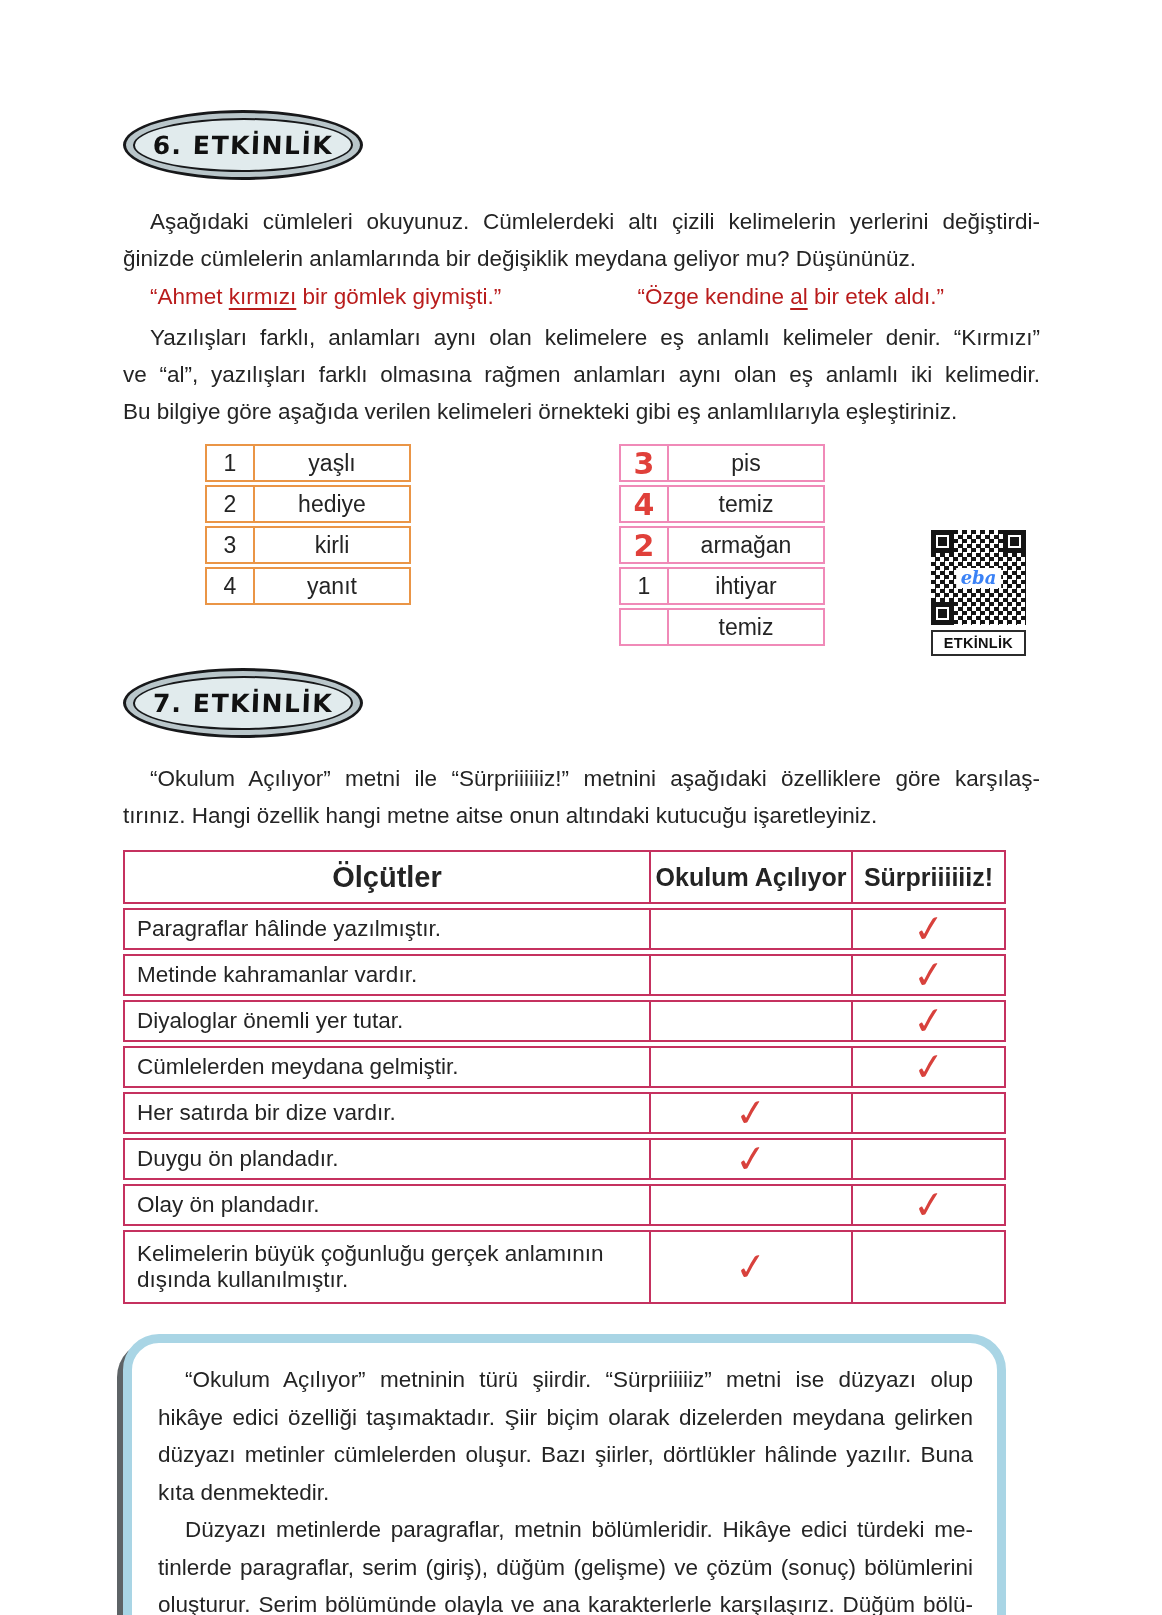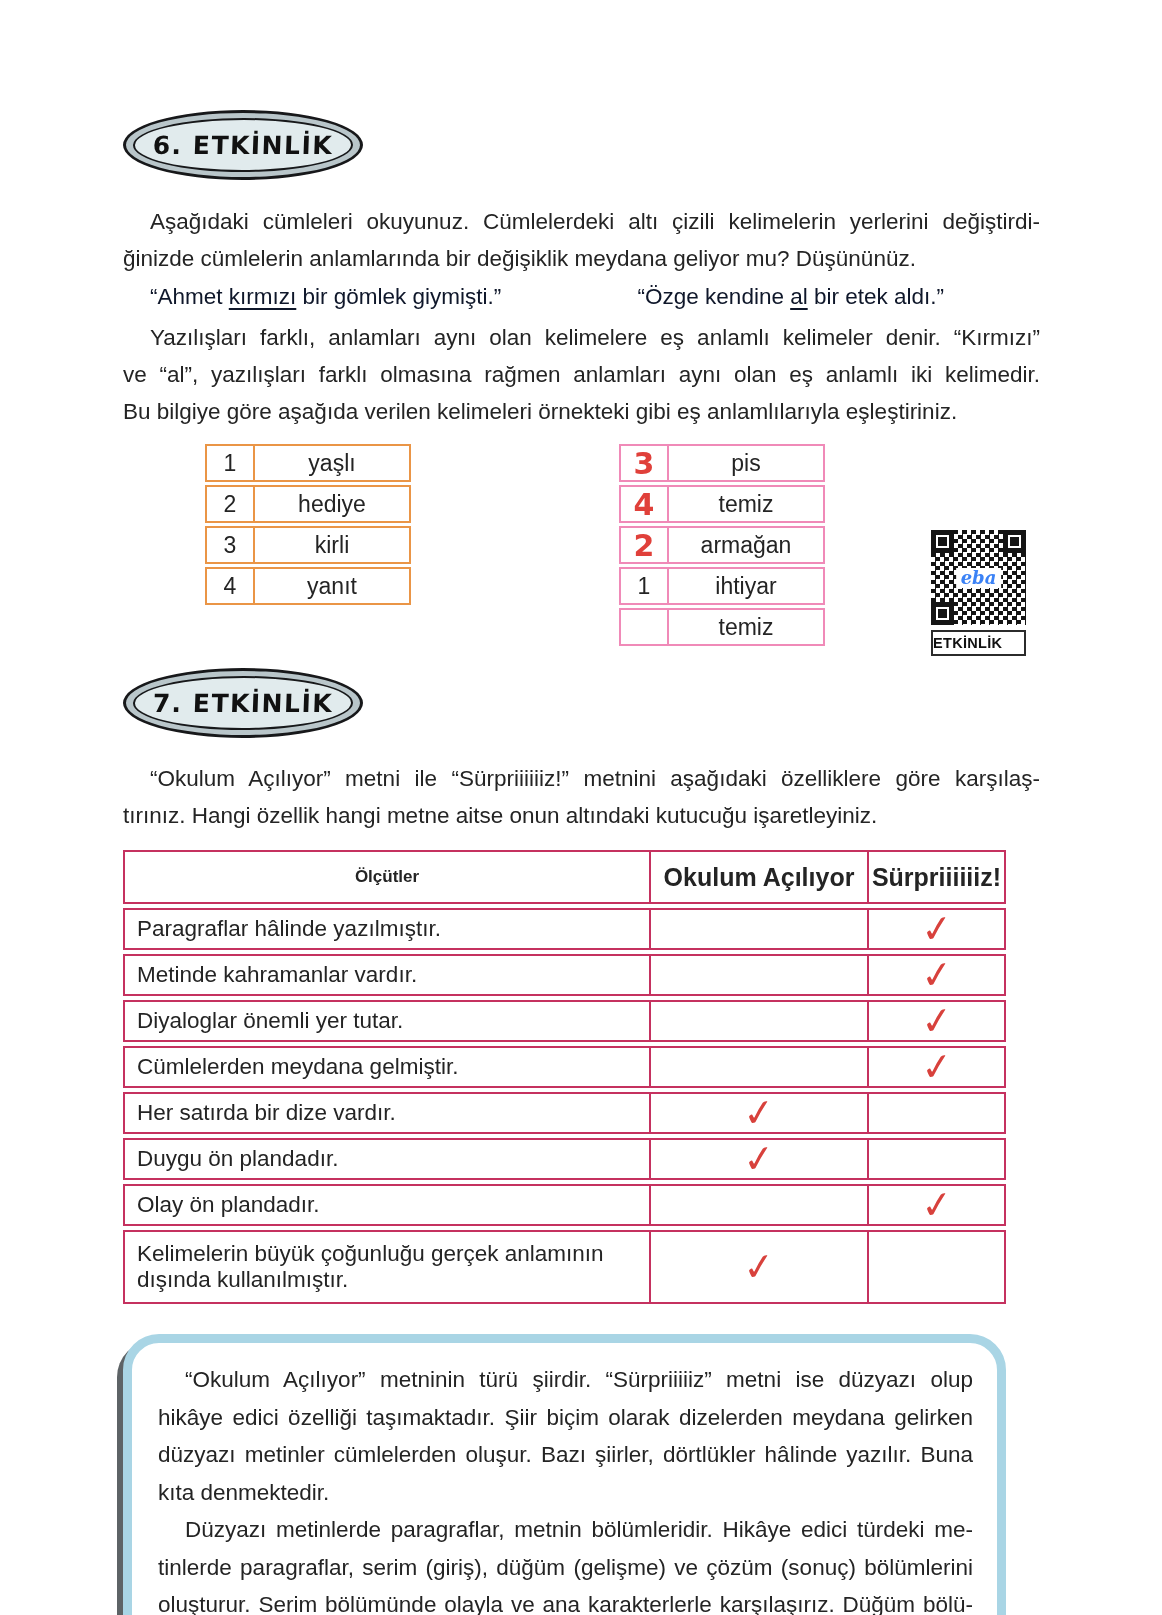--- a/index.html
+++ b/index.html
@@ -26,21 +26,21 @@
   
   .para { font-size:22.5px; line-height:37px; color:#242424; }
   .pline { white-space:nowrap; text-align:justify; text-align-last:justify; }
   .pline.last { text-align-last:left; }
   .pline.indent { text-indent:27px; }
   .bold { font-weight:normal; }
 
   
   .examples {
     display:flex; justify-content:space-between; margin:7px 0 9px 27px; padding-right:96px;
-    font-size:22.5px; color:#0f172a;
+    font-size:22.5px; color:#b91c1c;
   }
   .examples .und { text-decoration:underline; text-underline-offset:4px; text-decoration-thickness:2px; }
 
   
   .match { display:flex; align-items:flex-start; margin:14px 0 10px 82px; }
   .mtable { width:206px; }
   .mrow { display:flex; height:38px; margin-bottom:3px; background:#fff; box-sizing:border-box; }
   .mtable.orange .mrow { border:2px solid #ea9546; }
   .mtable.orange .mnum { border-right:2px solid #ea9546; }
   .mtable.pinkb .mrow { border:2px solid #f08ab8; }
@@ -62,36 +62,36 @@
     background:#fff; border:5px solid #141414; }
   .finder::after { content:""; position:absolute; inset:2px; background:#141414; }
   .finder.tl { left:0; top:0; } .finder.tr { right:0; top:0; } .finder.bl { left:0; bottom:0; }
   .qr-logo {
     position:absolute; left:50%; top:50%; transform:translate(-50%,-50%);
     background:#fff; padding:0 5px; color:#3b82f6; font-weight:bold; font-style:italic;
     font-family:"DejaVu Serif", serif; font-size:18px; line-height:20px;
   }
   .qr-caption {
     margin-top:5px; width:95px; box-sizing:border-box; border:2px solid #2b2b2b;
-    background:#fff; text-align:left; font-weight:bold; font-size:14.5px;
+    background:#fff; text-align:center; font-weight:bold; font-size:14.5px;
     padding:3px 0; letter-spacing:0.3px; color:#111;
   }
 
   
   .t7 { width:883px; margin-top:16px; }
   .t7row { display:flex; border:2.5px solid #c5315f; margin-bottom:4px; min-height:40px;
     box-sizing:border-box; background:#fff; }
   .t7row .c1 { width:524px; display:flex; align-items:center; padding:3px 8px 3px 12px;
     font-size:22.5px; box-sizing:border-box; }
-  .t7row .c2 { width:218px; border-left:2.5px solid #c5315f;
+  .t7row .c2 { width:202px; border-left:2.5px solid #c5315f;
     display:flex; align-items:center; justify-content:center; box-sizing:border-box; }
   .t7row .c3 { flex:1; border-left:2.5px solid #c5315f;
     display:flex; align-items:center; justify-content:center; box-sizing:border-box; }
   .t7row.header { min-height:54px; font-weight:bold; }
-  .t7row.header .c1 { justify-content:center; padding:0; font-size:17px; }
+  .t7row.header .c1 { justify-content:center; padding:0; font-size:29px; }
   .t7row.header .c2, .t7row.header .c3 { font-size:25px; }
   .t7row.tall { min-height:74px; }
   .check { font-family:"DejaVu Sans", sans-serif; font-size:38px; line-height:1;
     color:#d8413c; transform:rotate(-6deg); font-weight:400; }
 
   
   .infobox {
     margin-top:30px; width:883px; box-sizing:border-box;
     border:9px solid #a9d5e5; border-radius:36px; background:#fff;
     box-shadow:-6px 7px 0 #5d6366; padding:18px 24px 20px 26px;

